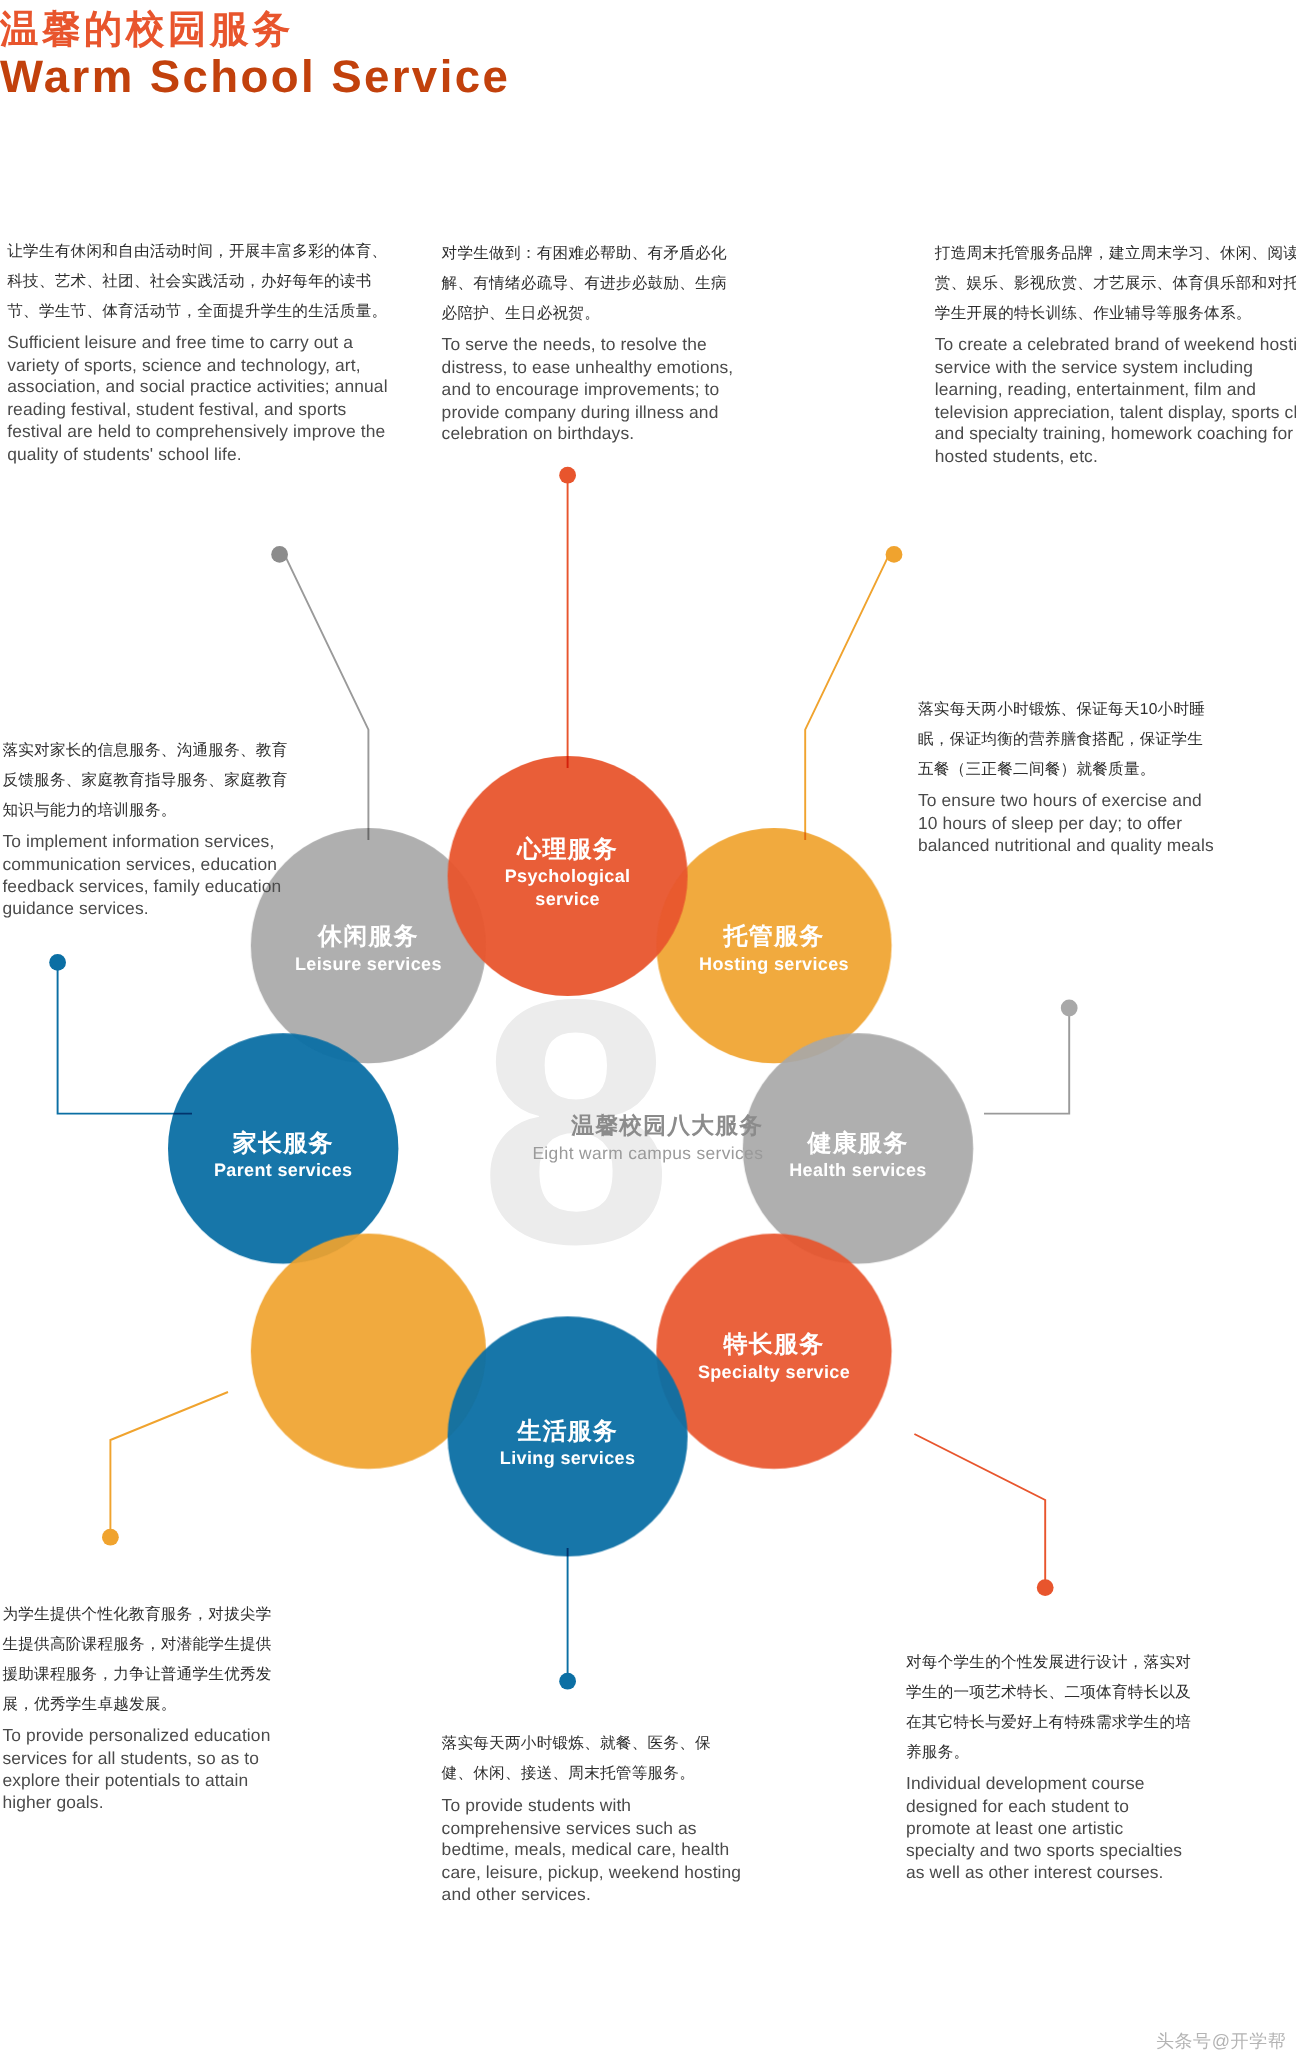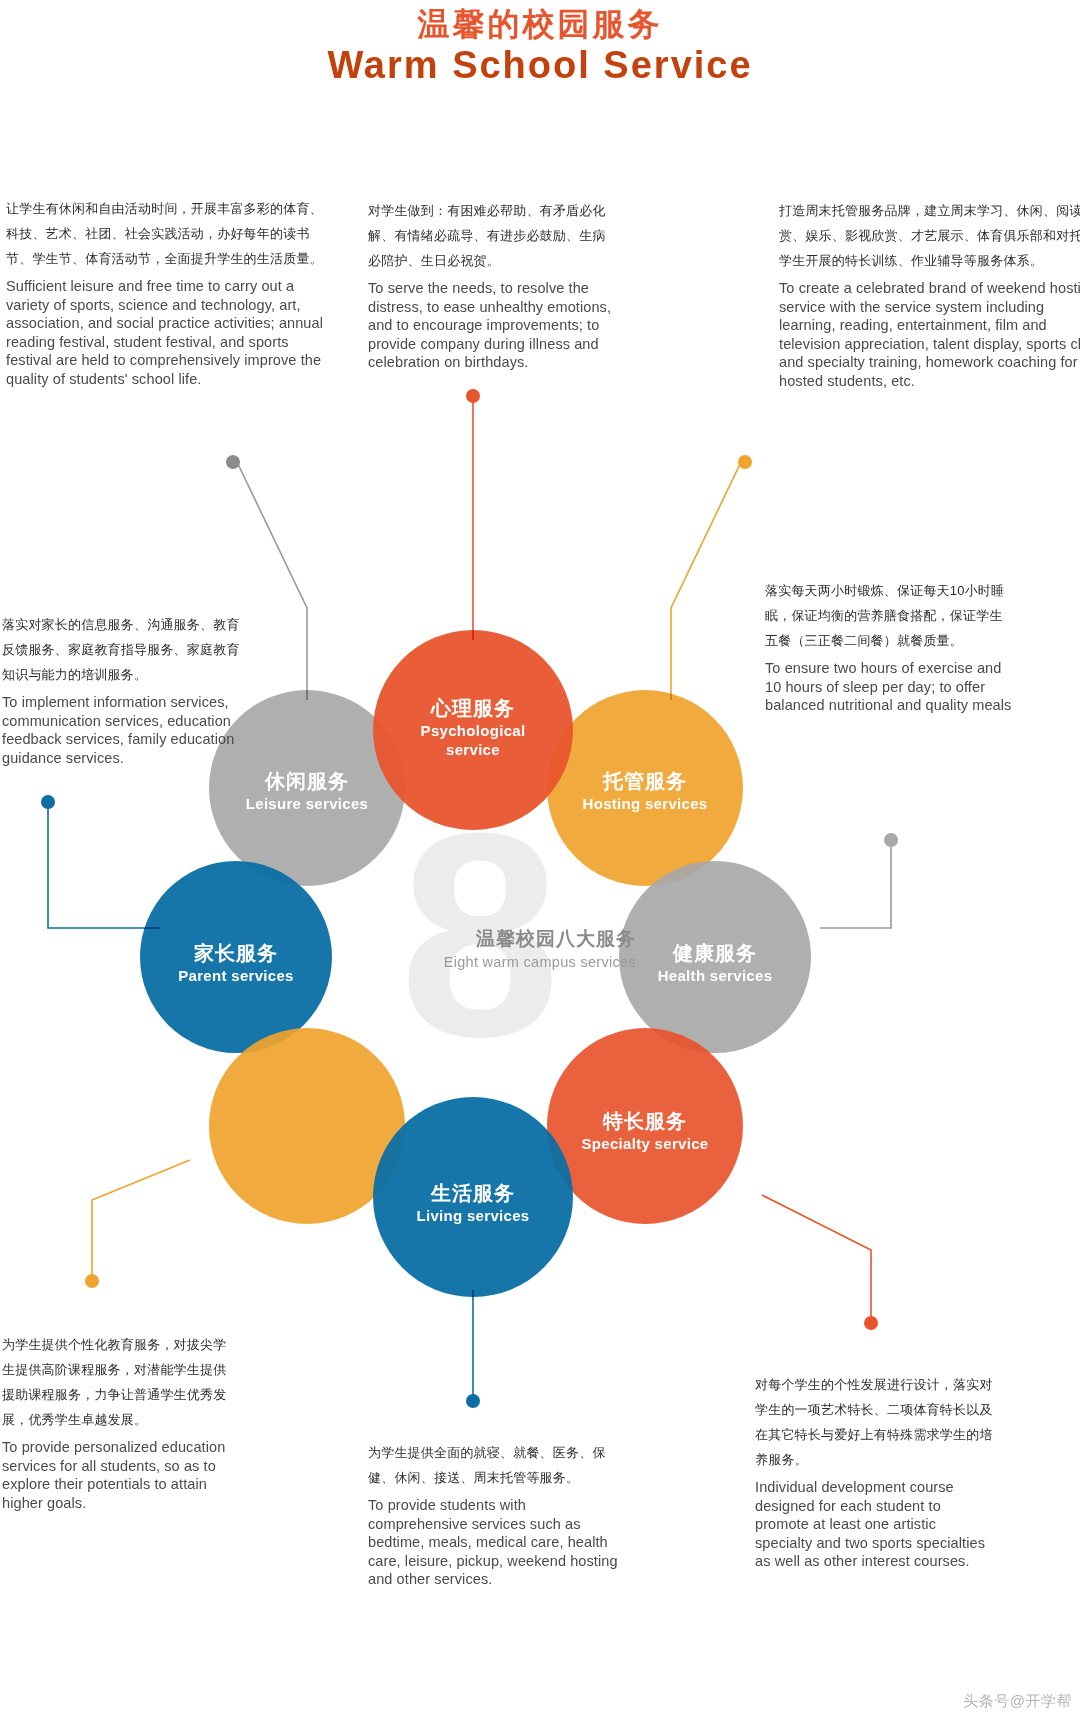--- a/index.html
+++ b/index.html
@@ -5,21 +5,21 @@
   * { box-sizing: border-box; margin: 0; padding: 0; }
   html, body {
     width: 1080px; height: 1717px;
     background: #ffffff;
     font-family: "Liberation Sans", "DejaVu Sans", sans-serif;
     overflow: hidden;
   }
   #page { position: relative; width: 1080px; height: 1717px; background:#fff; }
 
   
-  .title-wrap { position:absolute; left:0; top:4px; width:1080px; text-align:center; }
+  .title-wrap { position:absolute; left:0; top:4px; width:1080px; text-align:left; }
   .title-cn {
     font-size: 32px; font-weight: 700; color:#E8552D;
     letter-spacing: 3px; line-height: 40px;
   }
   .title-en {
     font-size: 38px; font-weight: 800; color:#c2410c;
     letter-spacing: 2px; line-height: 46px; margin-top:-2px;
   }
 
   
@@ -193,21 +193,21 @@
     <div class="cn">落实每天两小时锻炼、保证每天10小时睡眠，保证均衡的营养膳食搭配，保证学生五餐（三正餐二间餐）就餐质量。</div>
     <div class="en">To ensure two hours of exercise and 10 hours of sleep per day; to offer balanced nutritional and quality meals</div>
   </div>
 
   <div class="tb" style="left:2px; top:1332px; width:236px;">
     <div class="cn">为学生提供个性化教育服务，对拔尖学生提供高阶课程服务，对潜能学生提供援助课程服务，力争让普通学生优秀发展，优秀学生卓越发展。</div>
     <div class="en">To provide personalized education services for all students, so as to explore their potentials to attain higher goals.</div>
   </div>
 
   <div class="tb" style="left:368px; top:1440px; width:250px;">
-    <div class="cn">为学生提供全面的就寝、就餐、医务、保健、休闲、接送、周末托管等服务。</div>
+    <div class="cn">落实每天两小时锻炼、就餐、医务、保健、休闲、接送、周末托管等服务。</div>
     <div class="en">To provide students with comprehensive services such as bedtime, meals, medical care, health care, leisure, pickup, weekend hosting and other services.</div>
   </div>
 
   <div class="tb" style="left:755px; top:1372px; width:240px;">
     <div class="cn">对每个学生的个性发展进行设计，落实对学生的一项艺术特长、二项体育特长以及在其它特长与爱好上有特殊需求学生的培养服务。</div>
     <div class="en">Individual development course designed for each student to promote at least one artistic specialty and two sports specialties as well as other interest courses.</div>
   </div>
 
   <div class="watermark">头条号@开学帮</div>
 

